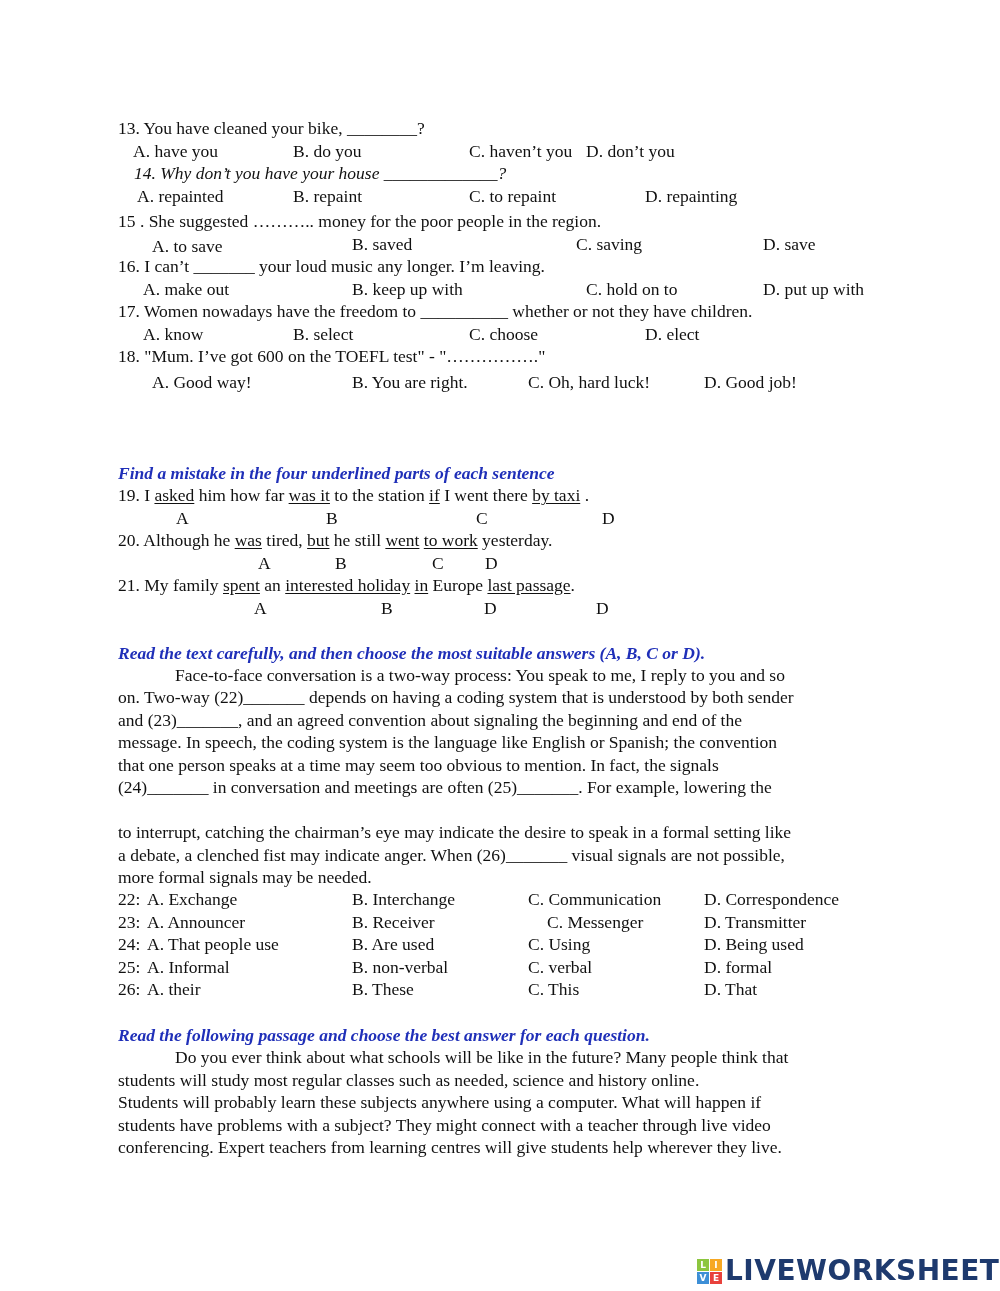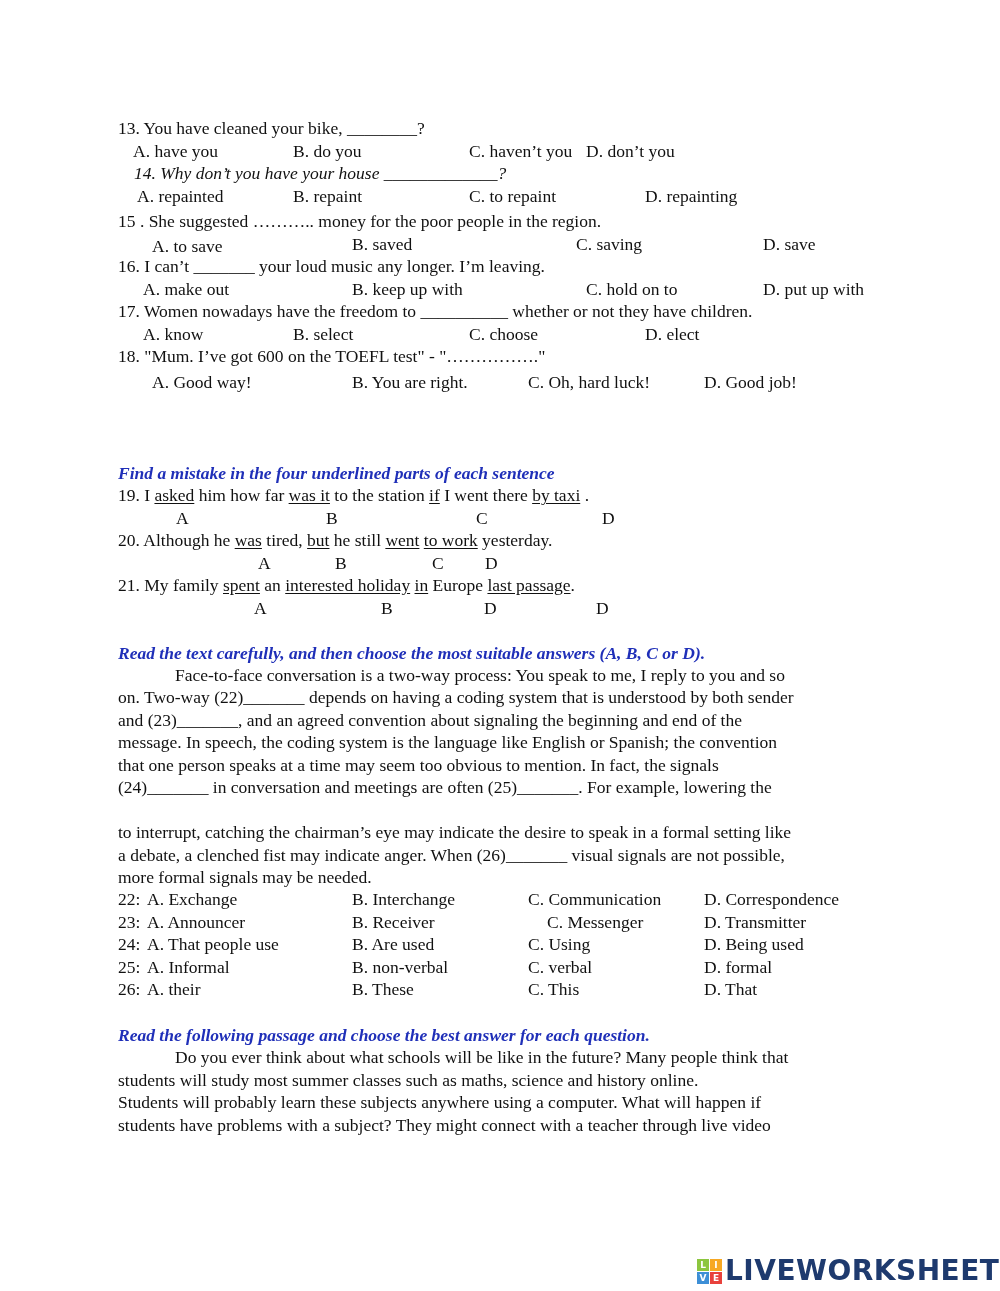--- a/index.html
+++ b/index.html
@@ -124,23 +124,24 @@
   <div class="opt" style="left:704px; top:956px;">D. formal</div>
 
   <div class="opt" style="left:118px; top:978px;">26:</div>
   <div class="opt" style="left:147px; top:978px;">A. their</div>
   <div class="opt" style="left:352px; top:978px;">B. These</div>
   <div class="opt" style="left:528px; top:978px;">C. This</div>
   <div class="opt" style="left:704px; top:978px;">D. That</div>
 
   <div class="hdr" style="left:118px; top:1024px;">Read the following passage and choose the best answer for each question.</div>
   <div class="line" style="left:175px; top:1046px;">Do you ever think about what schools will be like in the future? Many people think that</div>
-  <div class="line" style="left:118px; top:1069px;">students will study most summer classes such as maths, science and history online.</div>
+  <div class="line" style="left:118px; top:1069px;">students will study most regular classes such as needed, science and history online.</div>
   <div class="line" style="left:118px; top:1091px;">Students will probably learn these subjects anywhere using a computer. What will happen if</div>
   <div class="line" style="left:118px; top:1114px;">students have problems with a subject? They might connect with a teacher through live video</div>
+  <div class="line" style="left:118px; top:1136px;">conferencing. Expert teachers from learning centres will give students help wherever they live.</div>
 
   <div class="logo">
     <div class="logo-squares">
       <div class="sq" style="background:#8cc63f;">L</div>
       <div class="sq" style="background:#f7a823;">I</div>
       <div class="sq" style="background:#3d8fd6;">V</div>
       <div class="sq" style="background:#e8413c;">E</div>
     </div>
     <div class="logo-text">LIVEWORKSHEETS</div>
   </div>

